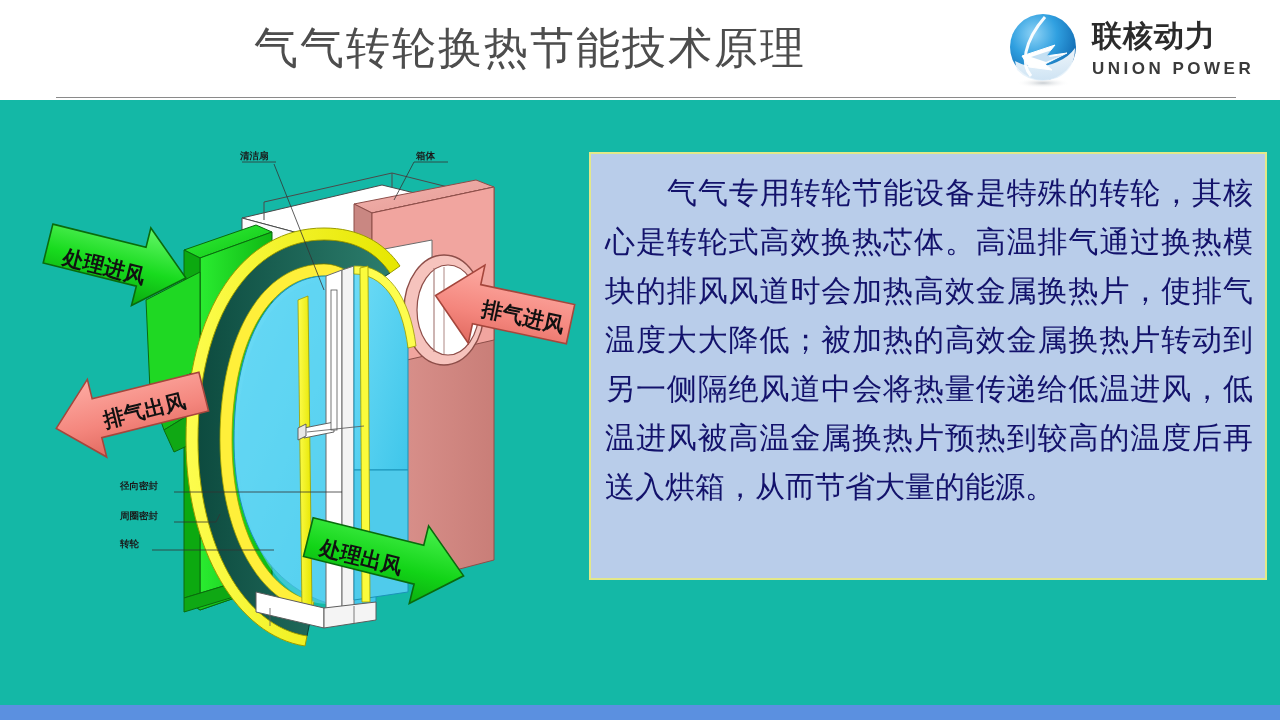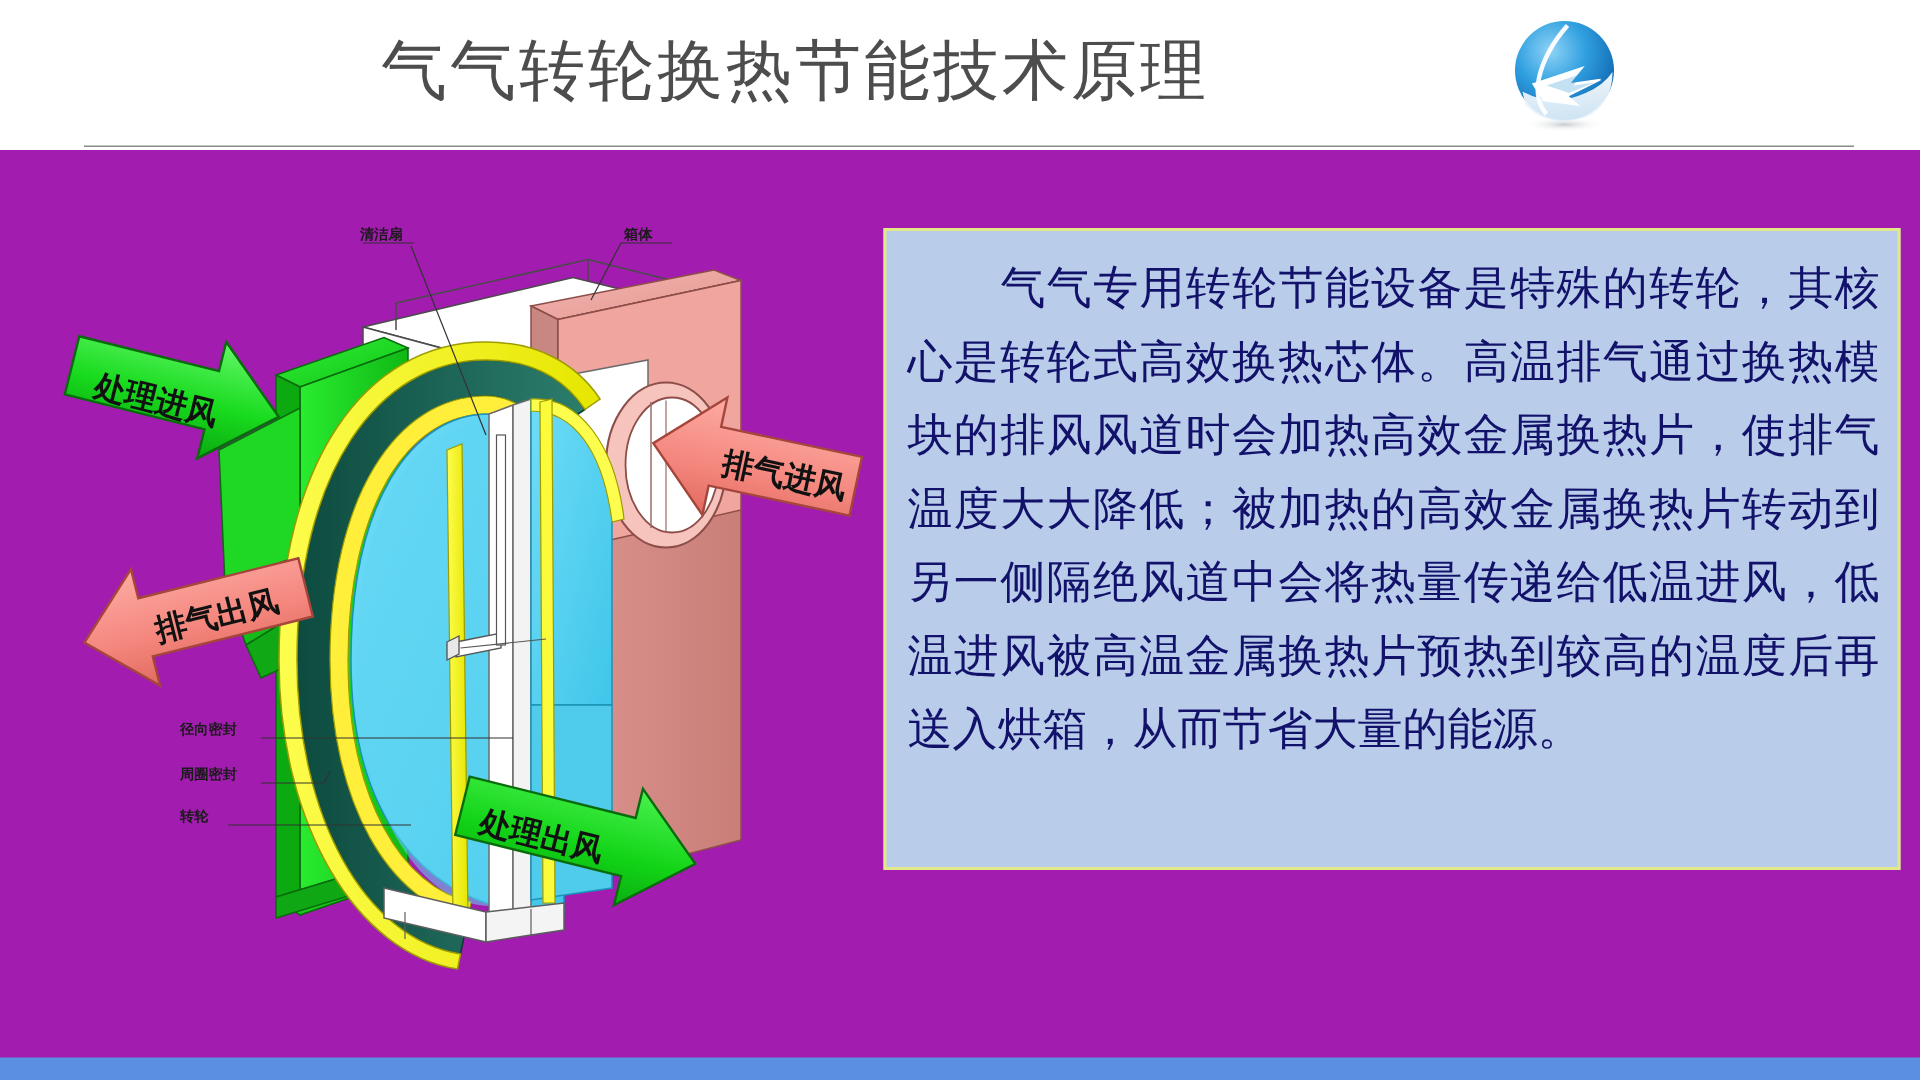--- a/index.html
+++ b/index.html
@@ -5,21 +5,21 @@
   * { box-sizing: border-box; margin: 0; padding: 0; }
   html, body {
     width: 1280px; height: 720px;
     background: #ffffff;
     font-family: "Liberation Sans", "DejaVu Sans", sans-serif;
     overflow: hidden;
   }
   #slide {
     position: relative;
     width: 1280px; height: 720px;
-    background: #a21caf;
+    background: #14b8a6;
   }
 
   
   #header {
     position: absolute; left: 0; top: 0;
     width: 1280px; height: 100px;
     background: #ffffff;
   }
   #slide-title {
     position: absolute;
@@ -136,20 +136,22 @@
           </defs>
           <ellipse cx="38" cy="71" rx="27" ry="5" fill="url(#gshadow)"></ellipse>
           <circle cx="38" cy="35" r="33" fill="url(#gball)"></circle>
           <path d="M10 49 Q30 60 52 50 Q64 45 70 36 Q70 58 52 66 Q28 74 12 58 Z" fill="url(#gwhite)" opacity="0.92"></path>
           <path d="M40 5 Q25 22 21 40 Q18 55 26 64" stroke="#ffffff" stroke-width="3" fill="none" opacity="0.95"></path>
           <path d="M17 44 L50 33 L41 44 L62 41 L40 52 L47 58 L24 55 Z" fill="#ffffff" stroke="#ffffff" stroke-width="1"></path>
           <path d="M26 45 L50 37 L44 45 L58 43 L41 50 Z" fill="#2b8fd4" opacity="0.28"></path>
         </svg>
       </div>
       <div id="logo-text">
+        <div id="logo-cn">联核动力</div>
+        <div id="logo-en">UNION POWER</div>
       </div>
     </div>
   </div>
 
   <div id="diagram">
     <svg viewBox="0 0 575 520" width="575" height="520">
       <defs>
         <linearGradient id="grnTop" x1="0" y1="0" x2="1" y2="1">
           <stop offset="0%" stop-color="#35ef3a"></stop>
             <stop offset="100%" stop-color="#0cc412"></stop>

